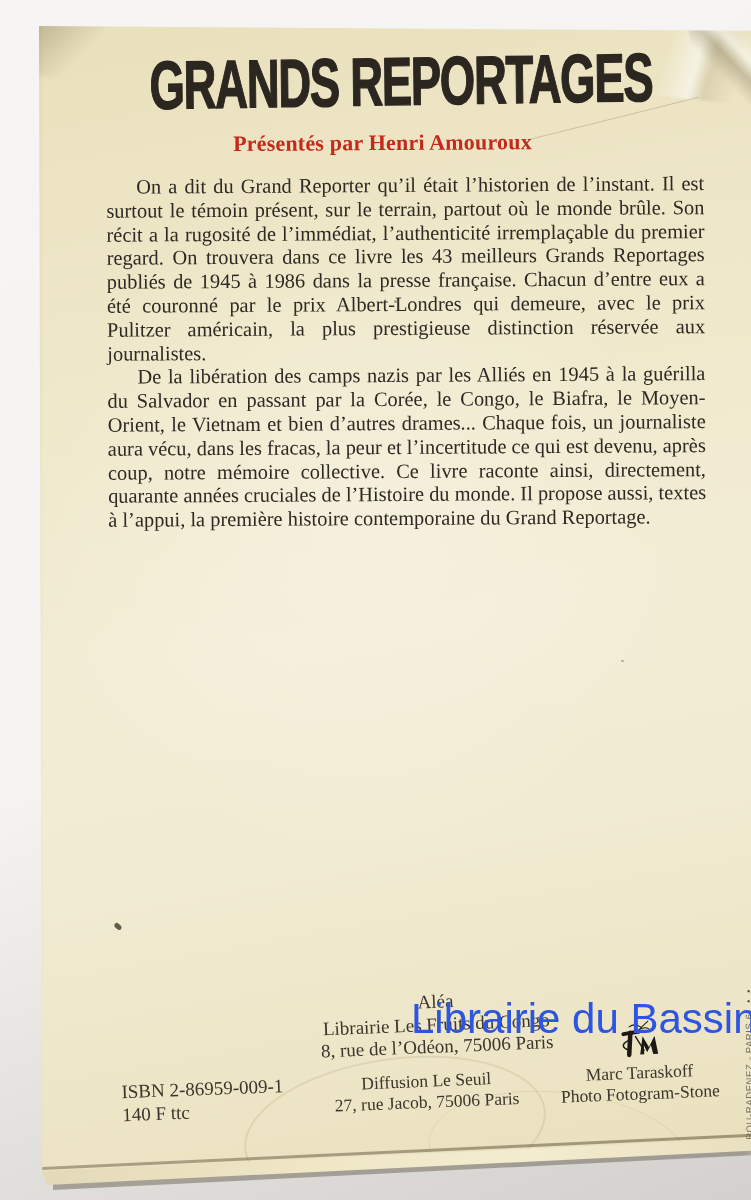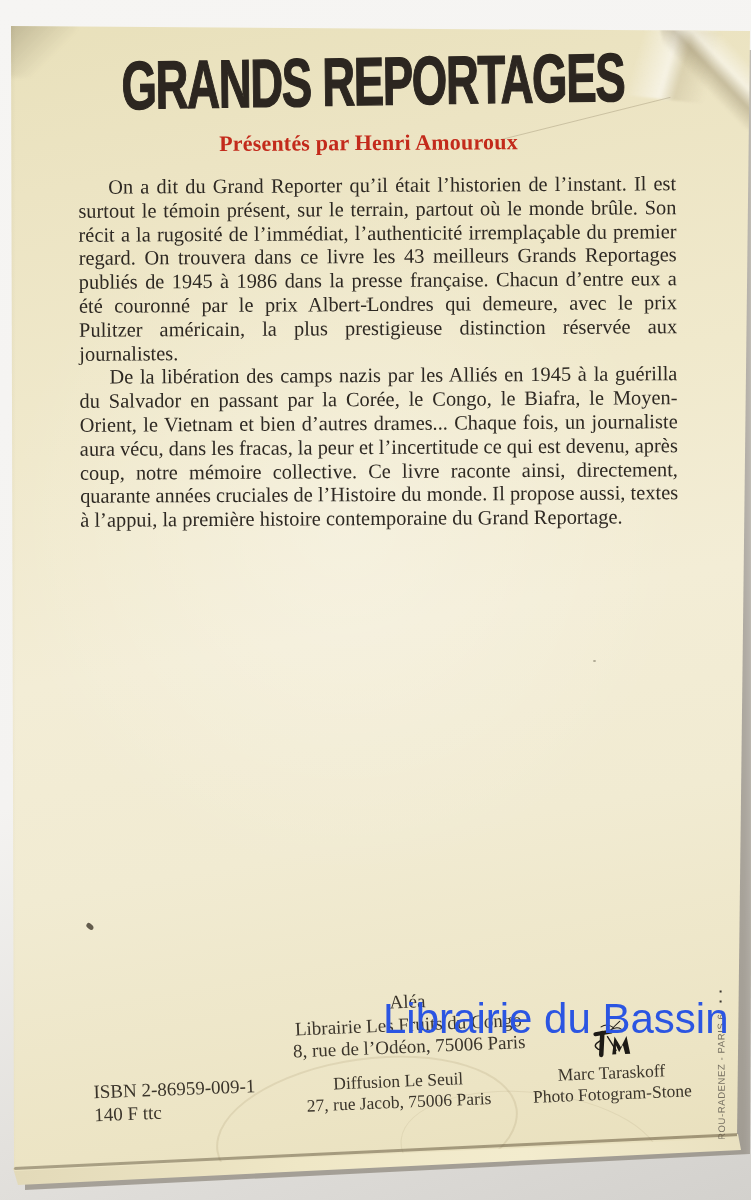--- a/index.html
+++ b/index.html
@@ -1,21 +1,21 @@
 <!DOCTYPE html>
 <html style="--paper: #eee6c8; --title-ink: #2c2620; --red-ink: #c32a1b; --body-ink: #2e2923; --watermark-color: #2b55e2;"><head>
 <meta charset="utf-8">
 <style>
   html,body{margin:0;padding:0;}
   body{
     width:751px;height:1200px;position:relative;overflow:hidden;
     background:linear-gradient(160deg,#f6f5f3 0%,#f4f3f1 55%,#e3e1dd 78%,#d3d1cd 100%);
     font-family:"Liberation Serif",serif;
   }
-  .stage{position:absolute;inset:0;}
+  .stage{position:absolute;inset:0;margin-left:28px;}
 
   
   .book-shadow{
     position:absolute;inset:0;
     clip-path:polygon(16px 36px,751px 42px,745px 1146px,20px 1182px);
     background:rgba(108,100,86,.5);
     transform:translate(5px,8px);
     filter:blur(7px);
   }
   .page-edge{

